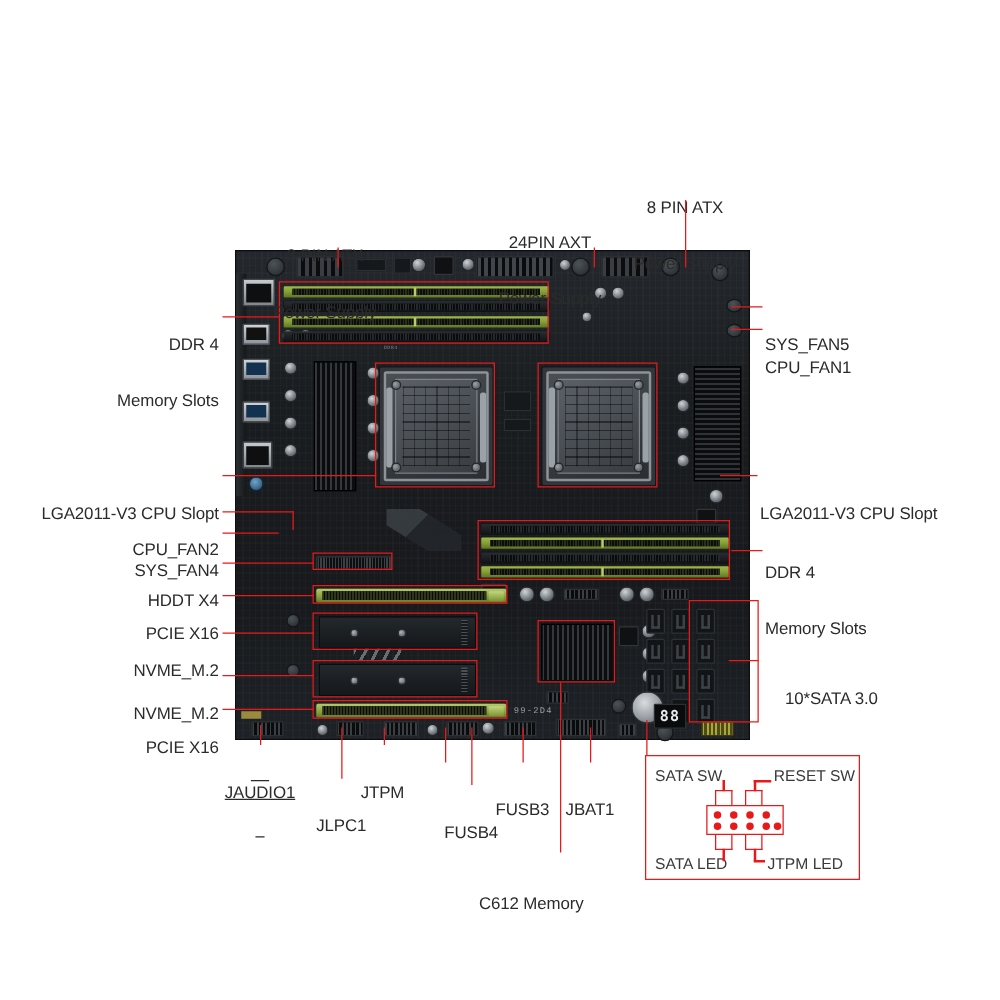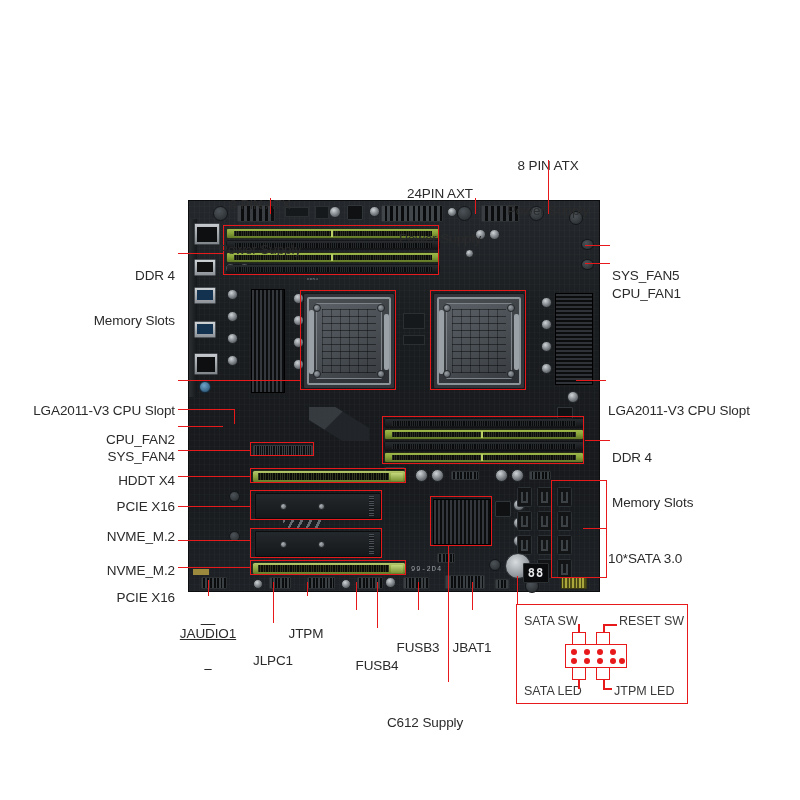--- a/index.html
+++ b/index.html
@@ -521,21 +521,21 @@
     <div>LGA2011-V3 CPU Slopt</div>
   </div>
   <div class="ll lh" style="left:576px;top:380px;width:30px;"></div>
 
   <div class="lbl l" style="left:612px;top:420px;width:150px;">
     <div>DDR 4</div>
     <div>Memory Slots</div>
   </div>
   <div class="ll lh" style="left:585px;top:440px;width:25px;"></div>
 
-  <div class="lbl l" style="left:608px;top:521px;width:150px;">
+  <div class="lbl l" style="left:608px;top:521px;width:150px;padding-left:20px;">
     <div>10*SATA 3.0</div>
   </div>
   <div class="ll lh" style="left:583px;top:528px;width:24px;"></div>
 
   <div class="lbl c" style="left:163px;top:596px;width:90px;text-decoration:underline;">
     <div>JAUDIO1</div>
   </div>
   <div class="ll lv" style="left:208px;top:580px;height:16px;"></div>
 
   <div class="lbl c" style="left:228px;top:623px;width:90px;">
@@ -559,21 +559,21 @@
     <div>FUSB3</div>
   </div>
   <div class="ll lv" style="left:418px;top:582px;height:28px;"></div>
 
   <div class="lbl c" style="left:434px;top:610px;width:76px;">
     <div>JBAT1</div>
   </div>
   <div class="ll lv" style="left:472px;top:582px;height:28px;"></div>
 
   <div class="lbl c" style="left:360px;top:685px;width:130px;">
-    <div>C612 Supply</div>
+    <div>C612 Memory</div>
   </div>
   <div class="ll lv" style="left:448px;top:546px;height:136px;"></div>
 
   <div class="ll lv" style="left:517px;top:576px;height:28px;"></div>
 
   <div id="legend">
     <div class="lgtxt" style="left:7px;top:9px;">SATA SW</div>
     <div class="lgtxt" style="left:102px;top:9px;">RESET SW</div>
     <div class="lgtxt" style="left:7px;top:79px;">SATA LED</div>
     <div class="lgtxt" style="left:97px;top:79px;">JTPM LED</div>

